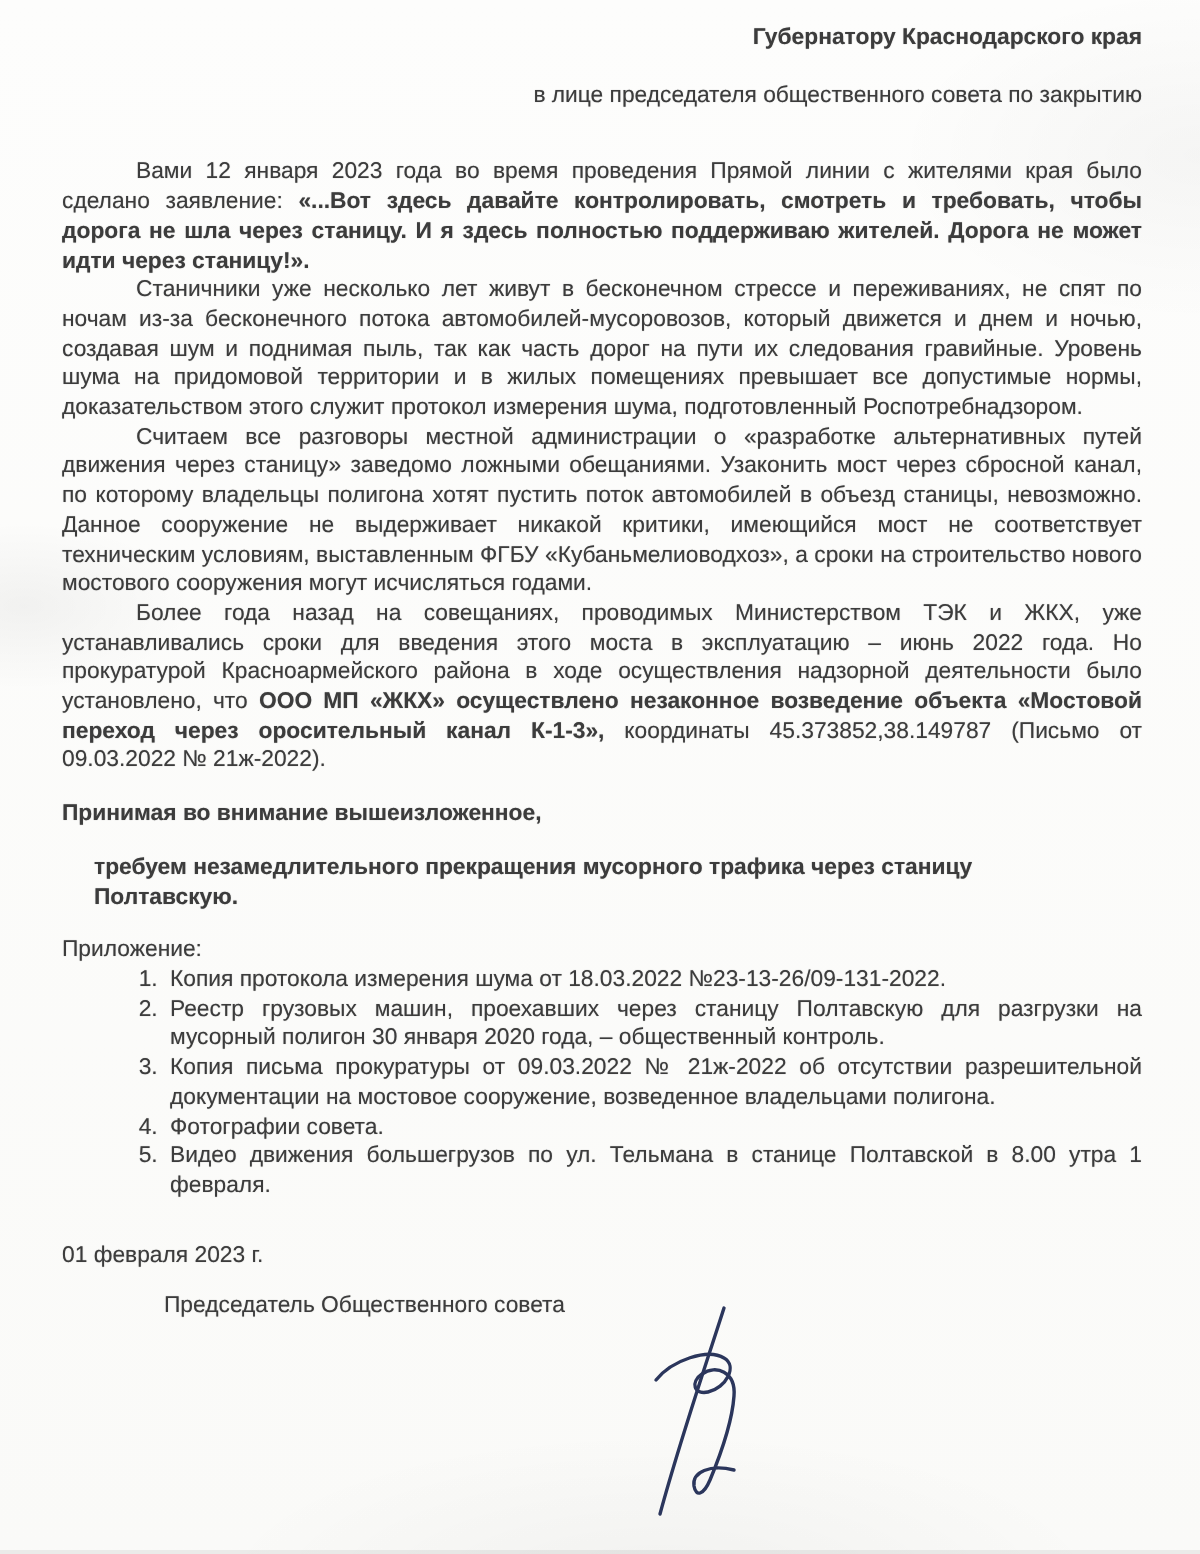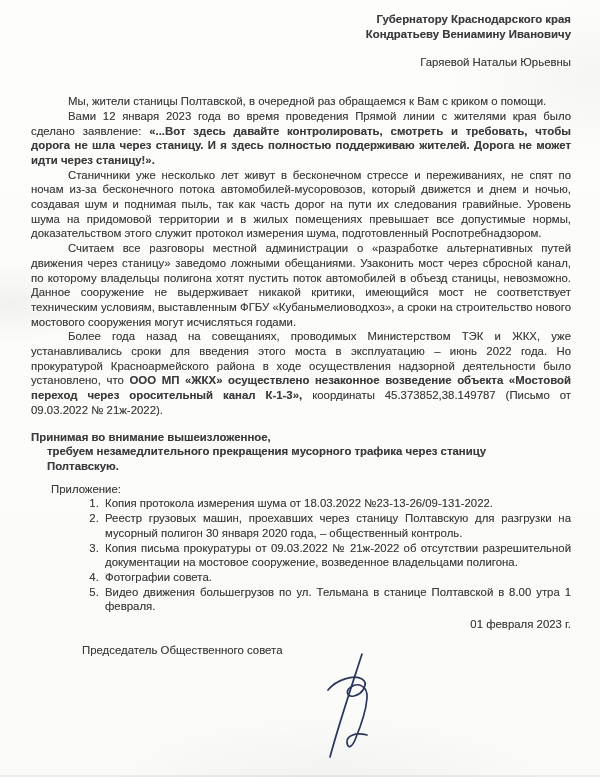--- a/index.html
+++ b/index.html
@@ -44,59 +44,57 @@
     text-indent: 37px;
     text-align: justify;
   }
   .demand {
     margin-top: 12px;
     text-align: left;
     font-weight: bold;
   }
   .demand-wrap {
     max-width: 508px;
-    margin: 0 auto;
+    margin: 12px auto;
   }
-  .appendix { margin-top: 8px; margin-left: 20px; }
+  .appendix { margin-top: 8px; }
   .appendix-title { text-align: left; }
   .appendix ol {
     margin: 0;
     padding-left: 51px;
   }
   .appendix li {
     padding-left: 3px;
     text-align: justify;
   }
-  .date-line { text-align: right; margin-top: 3px; }
+  .date-line { text-align: left; margin-top: 20px; }
   .footer { position: relative; margin-top: 11px; height: 40px; }
   .position-block { margin-left: 51px; }
   .signature-svg {
     position: absolute;
     left: 322px;
     top: 650px;
     width: 58px;
     height: 112px;
   }
 </style>
 </head>
 <body>
 
 <div class="page">
   <div class="content">
 
     <div class="recipient">
       <div class="bold">Губернатору Краснодарского края</div>
-      <div class="bold">Кондратьеву Вениамину Ивановичу</div>
       <div class="spacer"></div>
-      <div>Гаряевой Натальи Юрьевны</div>
+      <div>в лице председателя общественного совета по закрытию</div>
     </div>
 
 
     <div class="body">
-      <p><span>Мы, жители станицы Полтавской, в очередной раз обращаемся к Вам с криком о помощи.</span></p>
       <p><span>Вами 12 января 2023 года во время проведения Прямой линии с жителями края было сделано заявление: </span><span class="bold">«...Вот здесь давайте контролировать, смотреть и требовать, чтобы дорога не шла через станицу. И я здесь полностью поддерживаю жителей. Дорога не может идти через станицу!».</span></p>
       <p><span>Станичники уже несколько лет живут в бесконечном стрессе и переживаниях, не спят по ночам из-за бесконечного потока автомобилей-мусоровозов, который движется и днем и ночью, создавая шум и поднимая пыль, так как часть дорог на пути их следования гравийные.  Уровень шума на придомовой территории и в жилых помещениях превышает все допустимые нормы, доказательством этого служит протокол измерения шума, подготовленный Роспотребнадзором.</span></p>
       <p><span>Считаем все разговоры местной администрации о «разработке альтернативных путей движения через станицу» заведомо ложными обещаниями. Узаконить мост через сбросной канал, по которому владельцы полигона хотят пустить поток автомобилей в объезд станицы, невозможно. Данное сооружение не выдерживает никакой критики, имеющийся мост не соответствует техническим условиям, выставленным ФГБУ «Кубаньмелиоводхоз», а сроки на строительство нового мостового сооружения могут исчисляться годами.</span></p>
       <p><span>Более года назад на совещаниях, проводимых Министерством ТЭК и ЖКХ, уже устанавливались сроки для введения этого моста в эксплуатацию – июнь 2022 года. Но прокуратурой Красноармейского района в ходе осуществления надзорной деятельности было установлено, что </span><span class="bold">ООО МП «ЖКХ» осуществлено незаконное возведение объекта «Мостовой переход через оросительный канал К-1-3»,</span><span> координаты 45.373852,38.149787 (Письмо от 09.03.2022 № 21ж-2022).</span></p>
     </div>
 
     <div class="demand">
       <div>Принимая во внимание вышеизложенное,</div>
       <div class="demand-wrap">требуем незамедлительного прекращения мусорного трафика через станицу Полтавскую.</div>
     </div>

